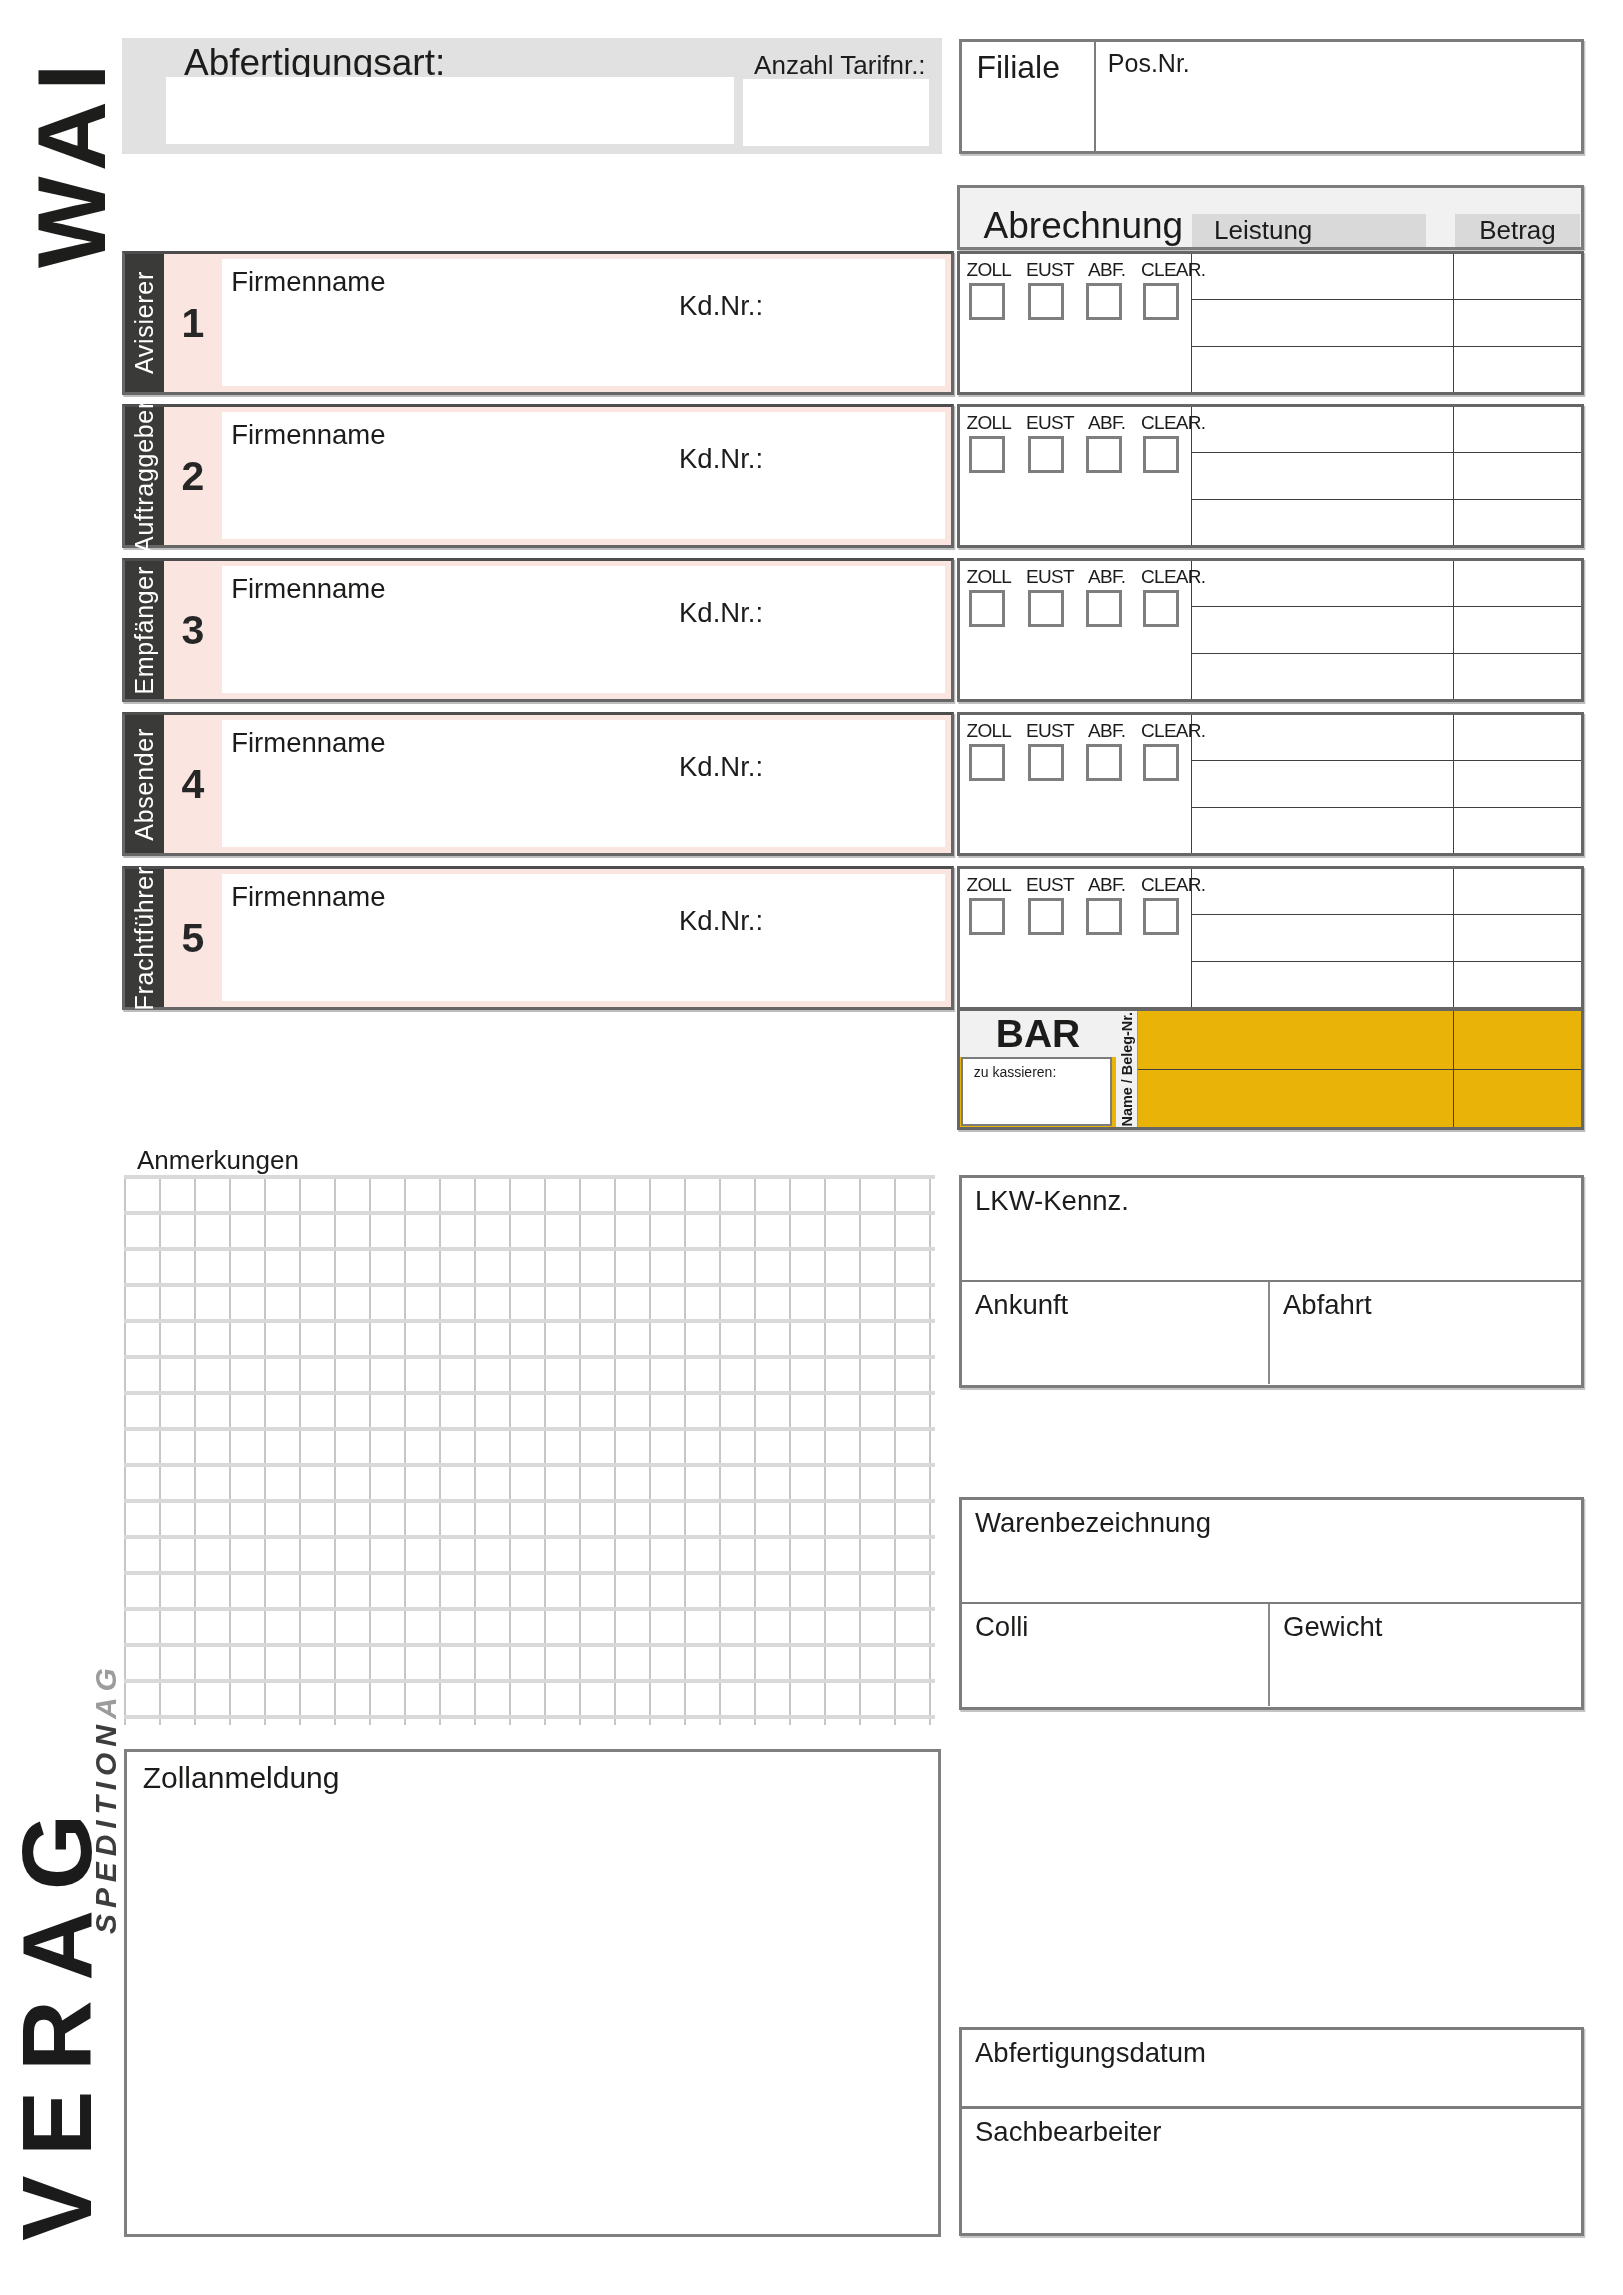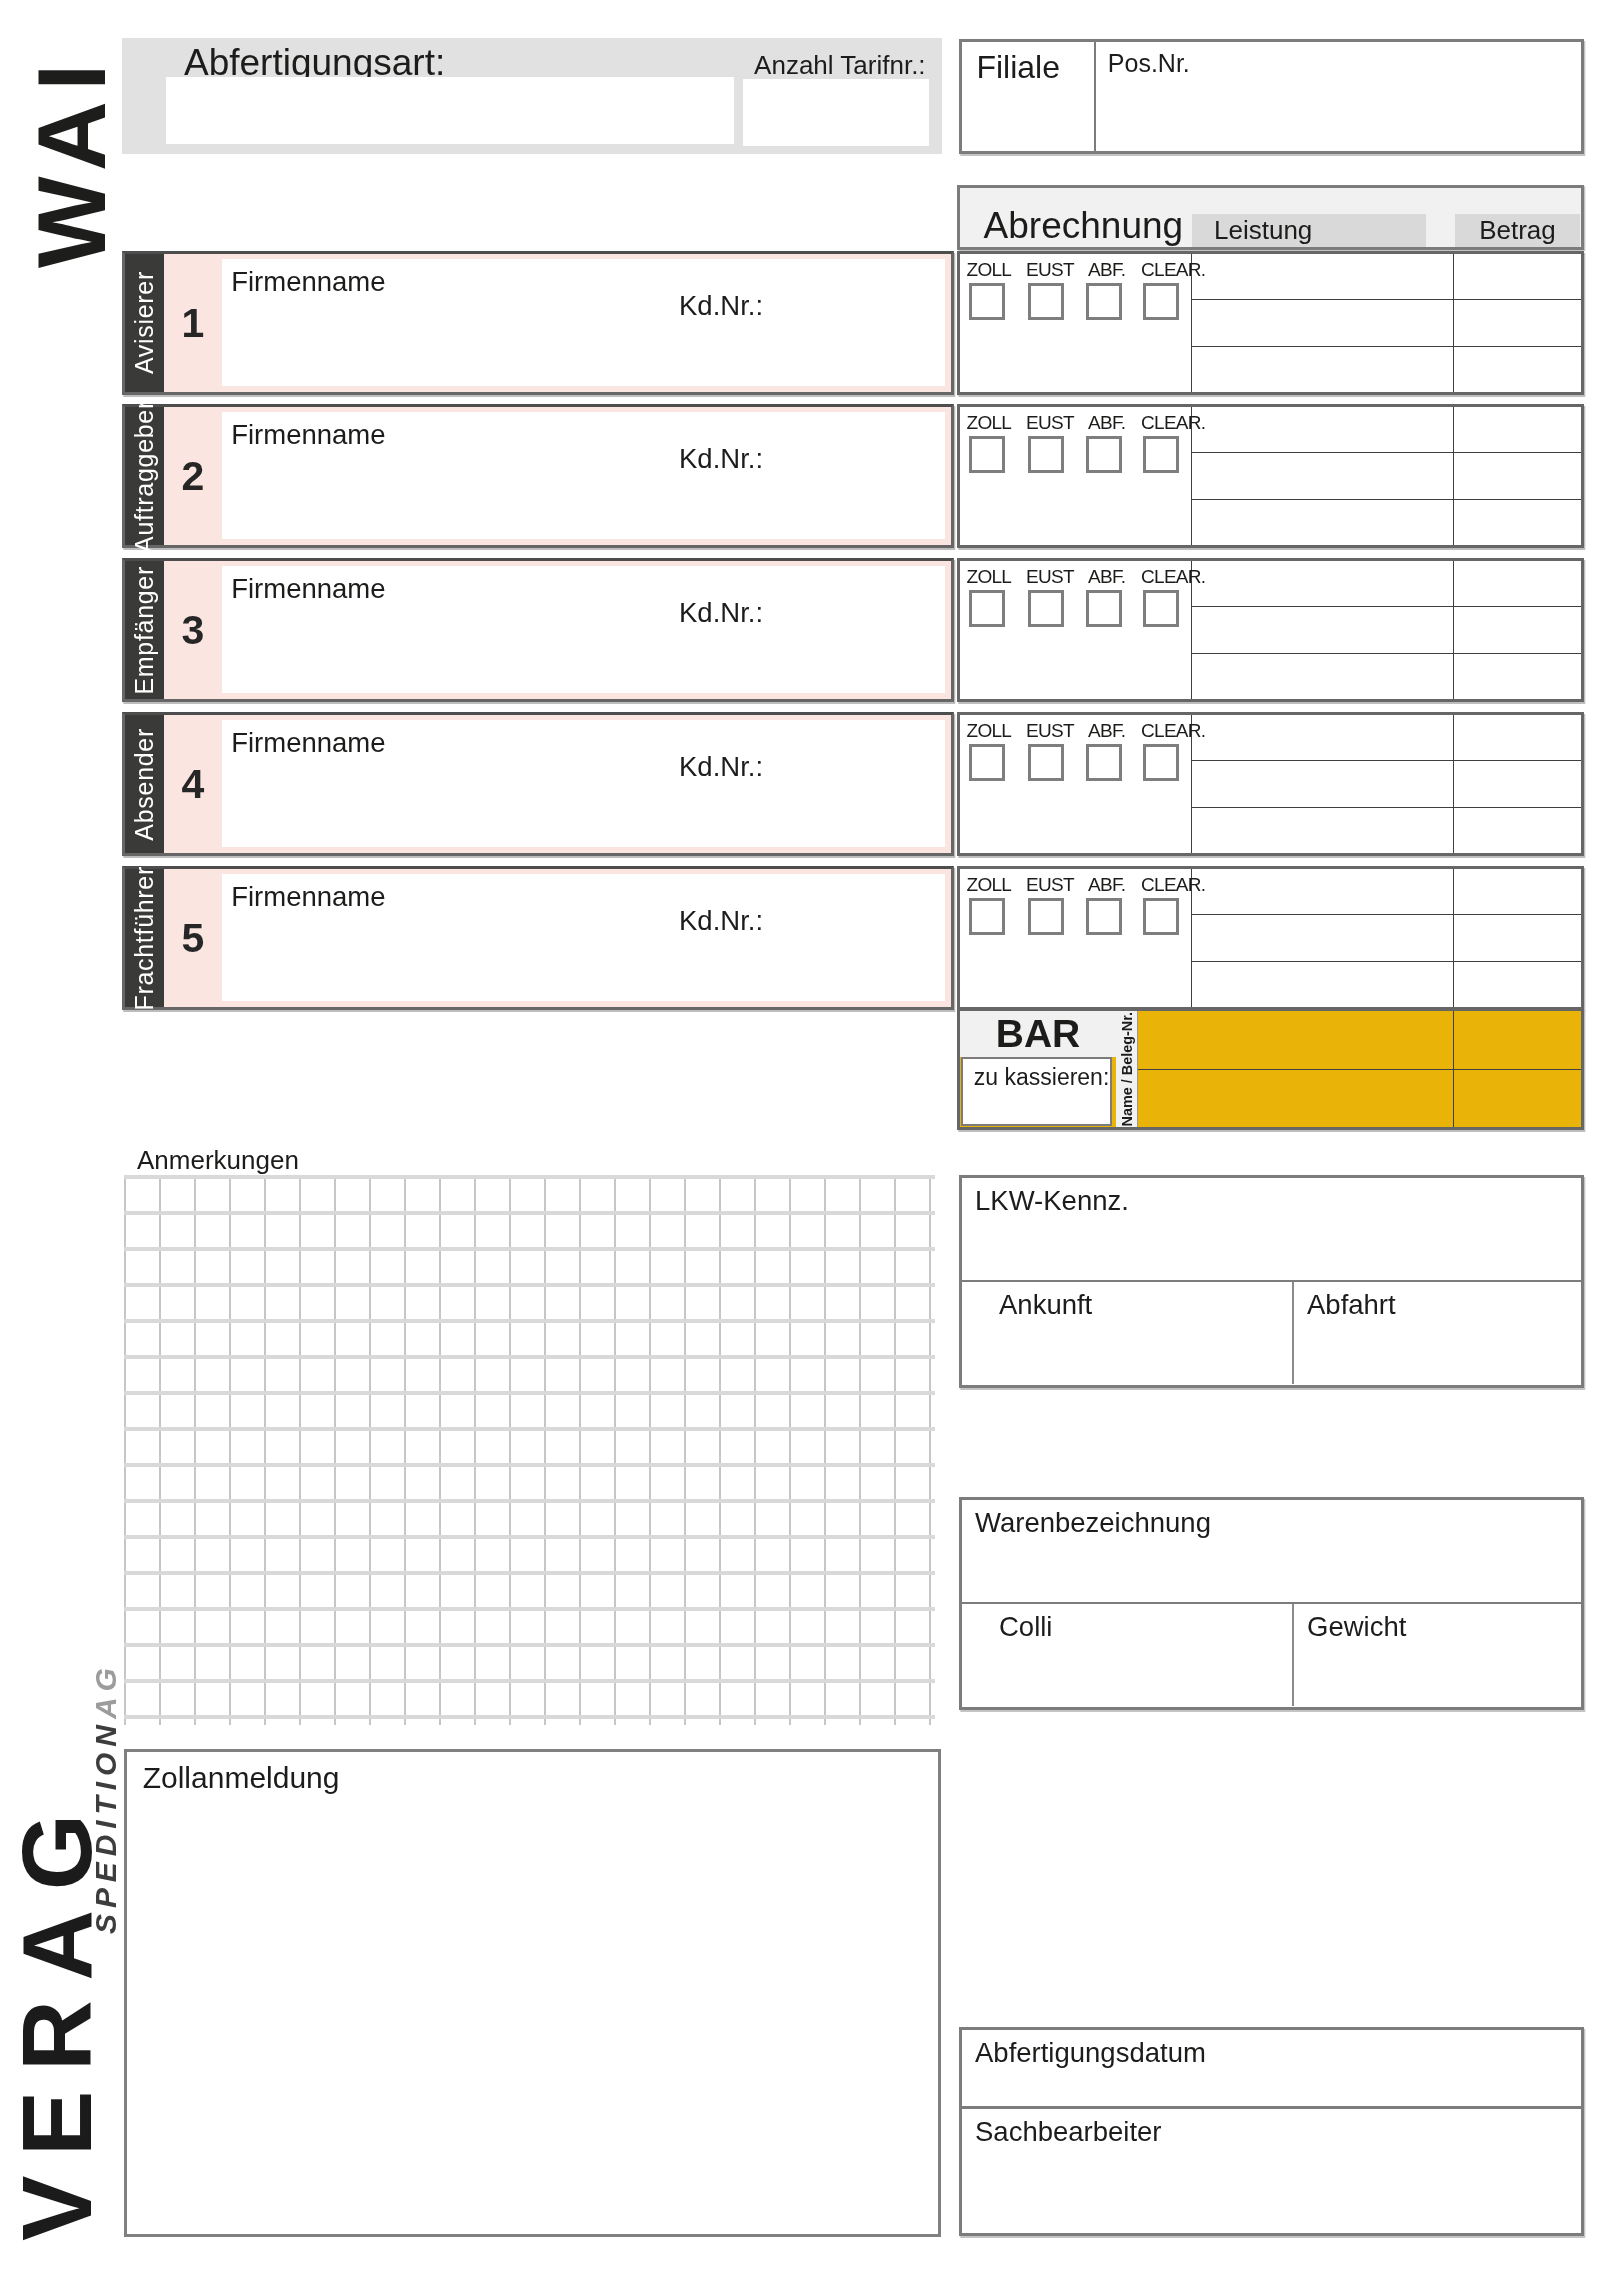--- a/index.html
+++ b/index.html
@@ -73,42 +73,42 @@
   .bcol{flex:1;border-left:1.3px solid var(--line-dark);display:flex;flex-direction:column;}
   .tcell{flex:1;}
   .tcell + .tcell{border-top:1.3px solid var(--line-dark);}
 
   
   .bar-section{position:absolute;left:957px;top:1008px;width:627px;height:122px;
     border:3.3px solid var(--border-dark);background:#eab308;box-shadow:1.3px 2px 0 #bdbdbd;}
   .bar-label-box{position:absolute;left:0;top:0;width:156px;height:46px;background:var(--head-gray);
     display:flex;align-items:center;justify-content:center;font-size:39px;font-weight:700;}
   .kassieren-box{position:absolute;left:1.3px;top:46px;width:151px;bottom:1.3px;
-    border:2.6px solid var(--border-mid);background:#fff;font-size:23px;padding:5.2px 0 0 10.5px;}
+    border:2.6px solid var(--border-mid);background:#fff;font-size:14px;padding:5.2px 0 0 10.5px;}
   .namebeleg-strip{position:absolute;left:156px;top:0;bottom:0;width:21px;background:var(--head-gray);
     display:flex;align-items:center;justify-content:center;}
   .namebeleg-strip span{font-size:14.4px;font-weight:700;}
   .bar-table{position:absolute;left:177px;top:0;right:0;bottom:0;display:flex;flex-direction:column;border-left:1.3px solid #9a9a9a;}
   .bar-row{flex:1;display:flex;}
   .bar-row + .bar-row{border-top:1.3px solid var(--line-dark);}
   .bar-row .bl{flex:1;}
   .bar-row .bb{width:128px;border-left:1.3px solid var(--line-dark);}
 
   
   .anm-label{position:absolute;left:137px;top:1145px;font-size:26px;}
   .anm-grid{position:absolute;left:124px;top:1175px;width:811px;height:550px;background:#fff;
     background-image:
       repeating-linear-gradient(to bottom,#d9d9d9 0 3.9px,transparent 3.9px 36px),
       repeating-linear-gradient(to right,#c6c6c6 0 2px,transparent 2px 35px);}
 
   
   .rbox{position:absolute;left:959px;width:625px;border:3.3px solid var(--border-mid);background:#fff;box-shadow:1.3px 2px 0 #c4c4c4;}
   .rbox .rlabel{font-size:27.5px;padding:6.5px 0 0 13px;}
   .rbox-toprow{border-bottom:2.6px solid var(--border-mid);}
-  .rbox-splitrow{display:flex;padding-left:24px;}
+  .rbox-splitrow{display:flex;}
   .rbox-splitrow .left{width:308px;border-right:2px solid #8a8a8a;}
   .rbox-splitrow .right{flex:1;}
 
   .lkw-box{top:1175px;height:213px;}
   .lkw-box .rbox-toprow{height:104px;}
   .lkw-box .rbox-splitrow{height:102px;}
 
   .waren-box{top:1497px;height:213px;}
   .waren-box .rbox-toprow{height:104px;}
   .waren-box .rbox-splitrow{height:102px;}

